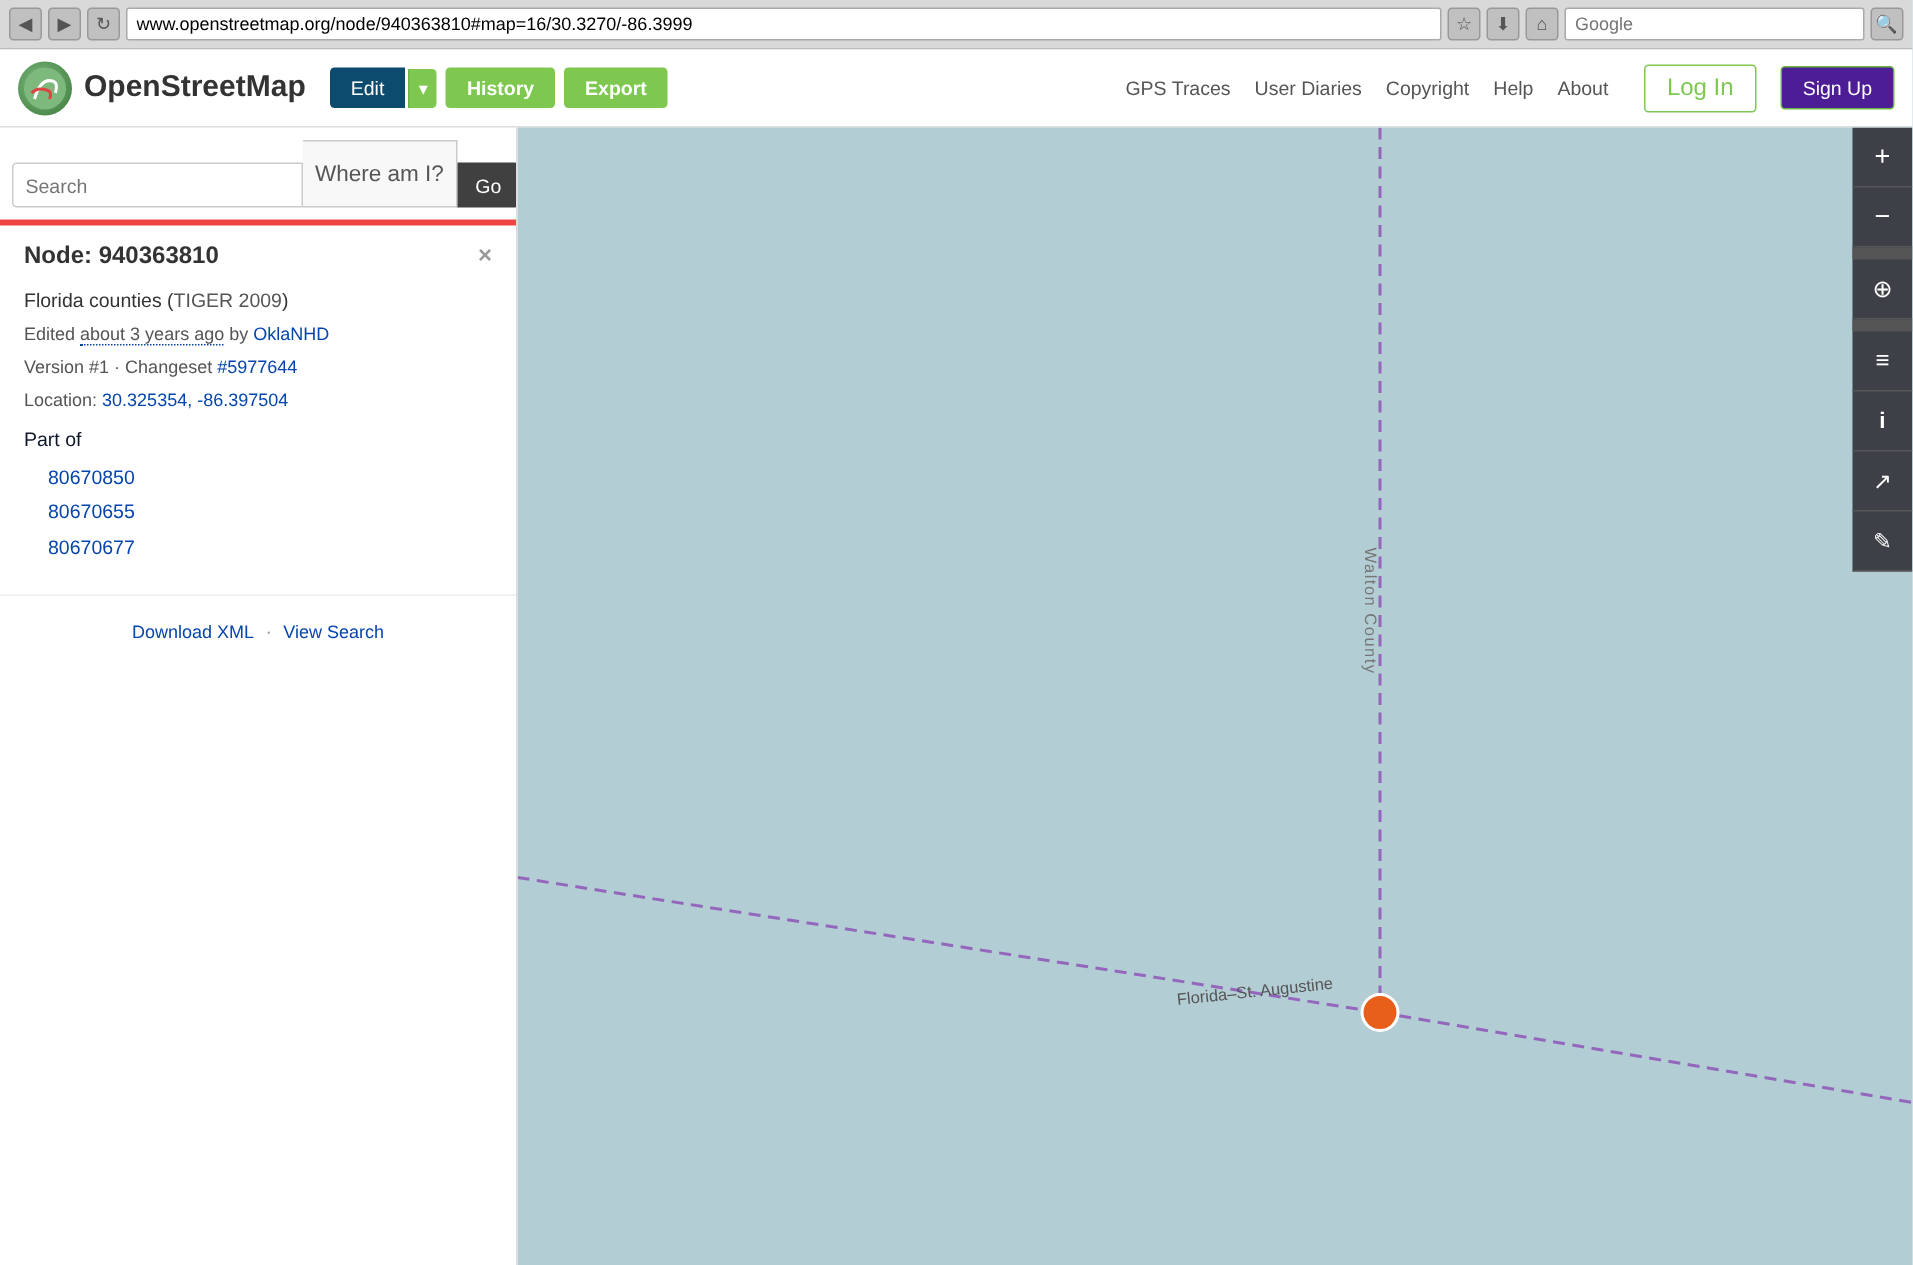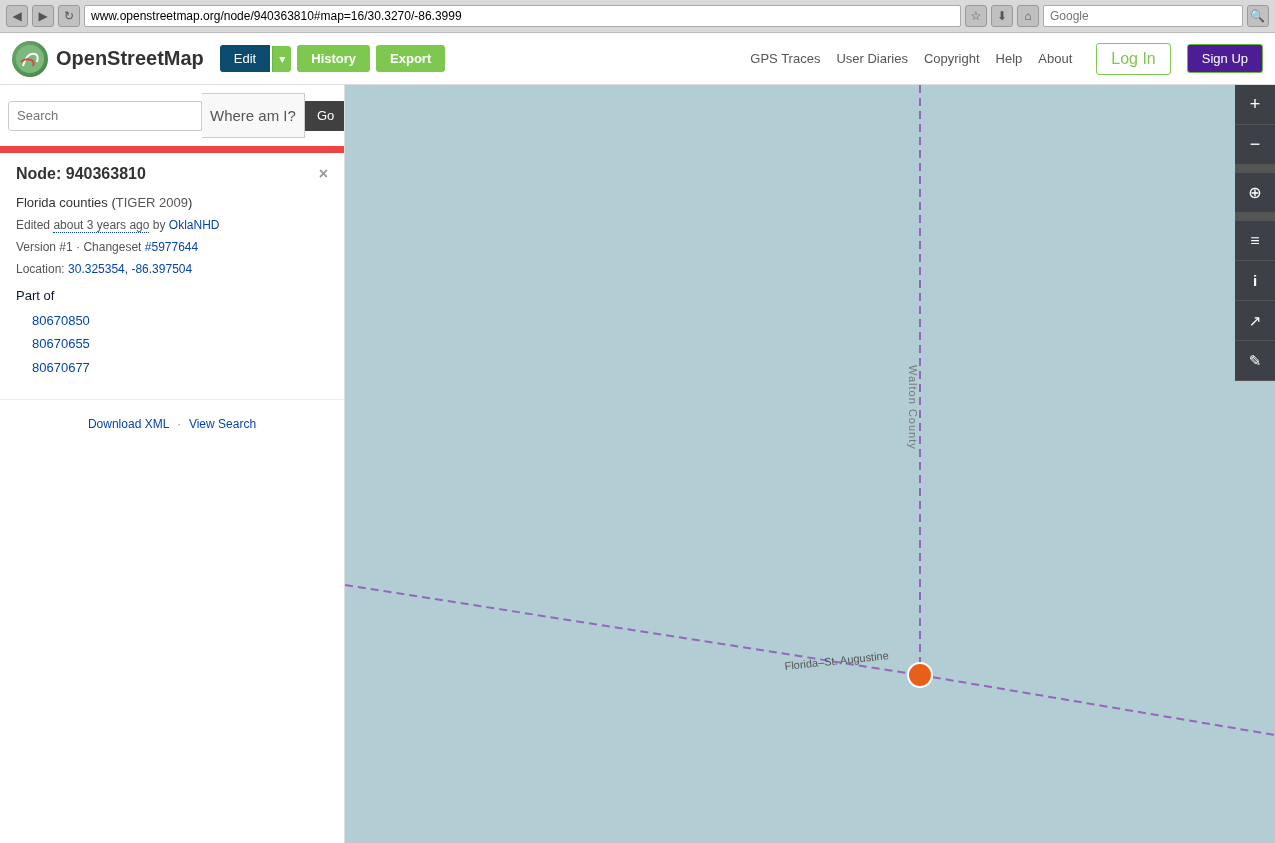--- a/index.html
+++ b/index.html
@@ -75,22 +75,22 @@
 
     
     .main-layout { display: flex; height: calc(843px - 84px); position: relative; }
 
     
     .sidebar {
       width: 345px; min-width: 345px; background: #fff;
       border-right: 1px solid #ddd; overflow-y: auto; position: relative; z-index: 10;
     }
     .search-section {
-      display: flex; align-items: center; padding: 8px;
-      border-bottom: 7px solid #ef4444;
+      display: flex; align-items: flex-end; padding: 8px;
+      border-bottom: 4px solid #ef4444;
     }
     .search-input {
       flex: 1; height: 30px; border: 1px solid #ccc; border-radius: 3px 0 0 3px;
       padding: 0 8px; font-size: 13px;
     }
     .where-am-i {
       padding: 2px 8px; height: 45px; border: 1px solid #ccc; border-left: none;
       font-size: 15px; color: #555; cursor: pointer; background: #f8f8f8;
       white-space: nowrap;
     }

